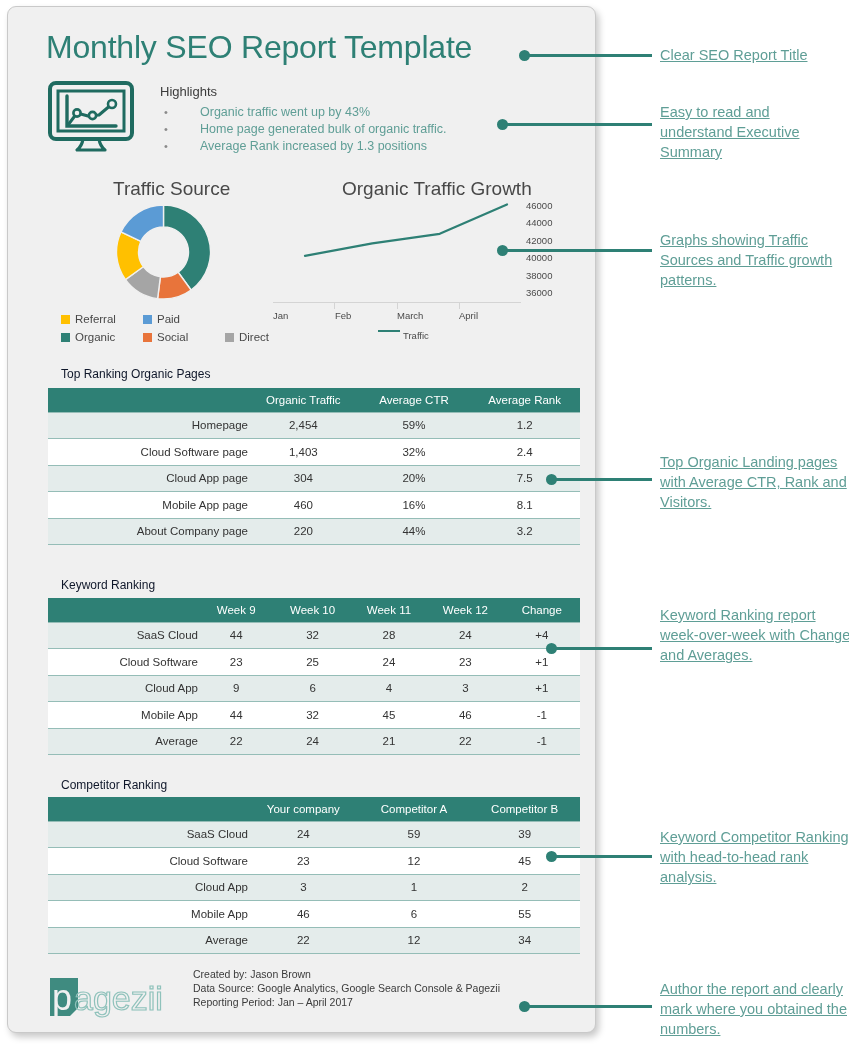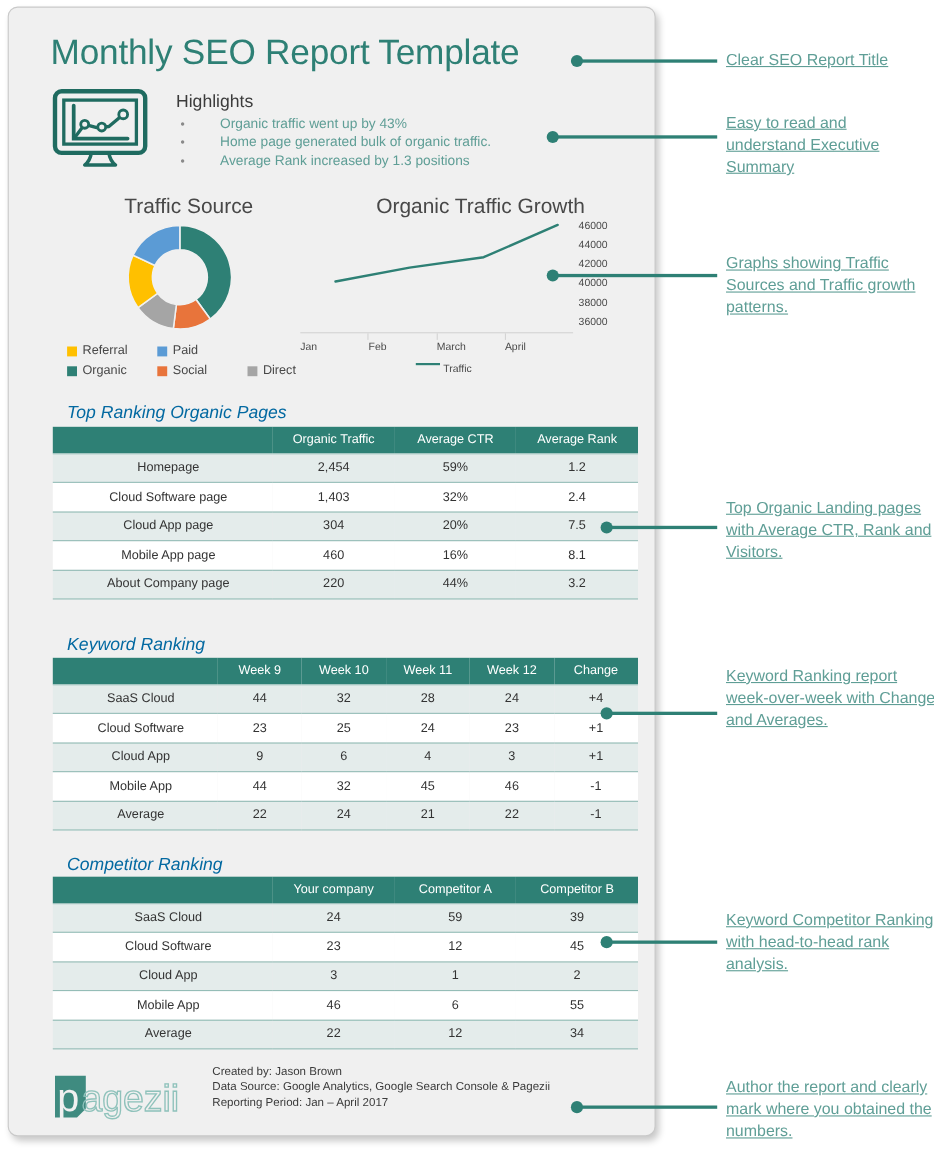--- a/index.html
+++ b/index.html
@@ -28,21 +28,21 @@
     font-size: 32px; font-weight: 400; letter-spacing: -0.2px;
     color: #2e8075;
   }
 
   
   .monitor { position: absolute; left: 38px; top: 73px; width: 96px; height: 72px; }
 
   
   .hl-title {
     position: absolute; left: 152px; top: 77px;
-    font-size: 16px; color: #3b3b3b;
+    font-size: 13px; color: #3b3b3b;
   }
   .hl-list { position: absolute; left: 152px; top: 98px; width: 330px; }
   .hl-row { display: flex; align-items: baseline; height: 17px; }
   .hl-bullet { width: 40px; color: #8a8a8a; font-size: 11px; padding-left: 4px; }
   .hl-text { font-size: 12.5px; color: #5f9e96; }
 
   
   .chart-title {
     position: absolute; font-size: 19px; color: #484848; font-weight: 400;
   }
@@ -64,38 +64,38 @@
   .xaxis { position: absolute; left: 265px; top: 295px; width: 248px; height: 12px;
            border-top: 1px solid #d4d4d4; display: flex; }
   .xtick { flex: 1; height: 6px; border-right: 1px solid #d4d4d4; }
   .xtick:last-child { border-right: none; }
   .xlabels { position: absolute; left: 265px; top: 303px; width: 248px; display: flex; }
   .xlab { flex: 1; text-align: left; font-size: 9.5px; color: #4a4a4a; }
   .line-legend { position: absolute; left: 370px; top: 323px; display: flex; font-size: 9.5px; color: #4a4a4a; }
   .line-legend .ldash { width: 22px; height: 2px; background: #2e8075; margin-right: 3px; }
 
   
-  .tbl-label { position: absolute; font-size: 16px; color: #0369a1; font-style: italic; }
+  .tbl-label { position: absolute; font-size: 12px; color: #0f172a; }
   table.rpt {
     position: absolute;
     border-collapse: collapse;
     width: 532px;
     table-layout: fixed;
     font-size: 11.5px;
   }
   table.rpt thead th {
     background: #2e8075; color: #ffffff; font-weight: 400;
     height: 24px; text-align: center; vertical-align: middle;
   }
   table.rpt thead th.first { text-align: left; }
   table.rpt tbody td {
     height: 26.5px; color: #333333; text-align: center;
     border-top: 1px solid #95bdb7; border-bottom: 1px solid #95bdb7;
   }
-  table.rpt tbody td.first { text-align: center; padding-left: 10px; }
+  table.rpt tbody td.first { text-align: right; padding-left: 10px; }
   table.rpt tbody tr:nth-child(odd) td { background: #e4eceb; }
   table.rpt tbody tr:nth-child(even) td { background: #ffffff; }
 
   
   .logo { position: absolute; left: 40px; top: 967px; width: 116px; height: 46px; }
   .credits { position: absolute; left: 185px; top: 960px; }
   .credits div { font-size: 10.5px; color: #3b3b3b; line-height: 14px; }
 
   
   .ann { position: absolute; }

